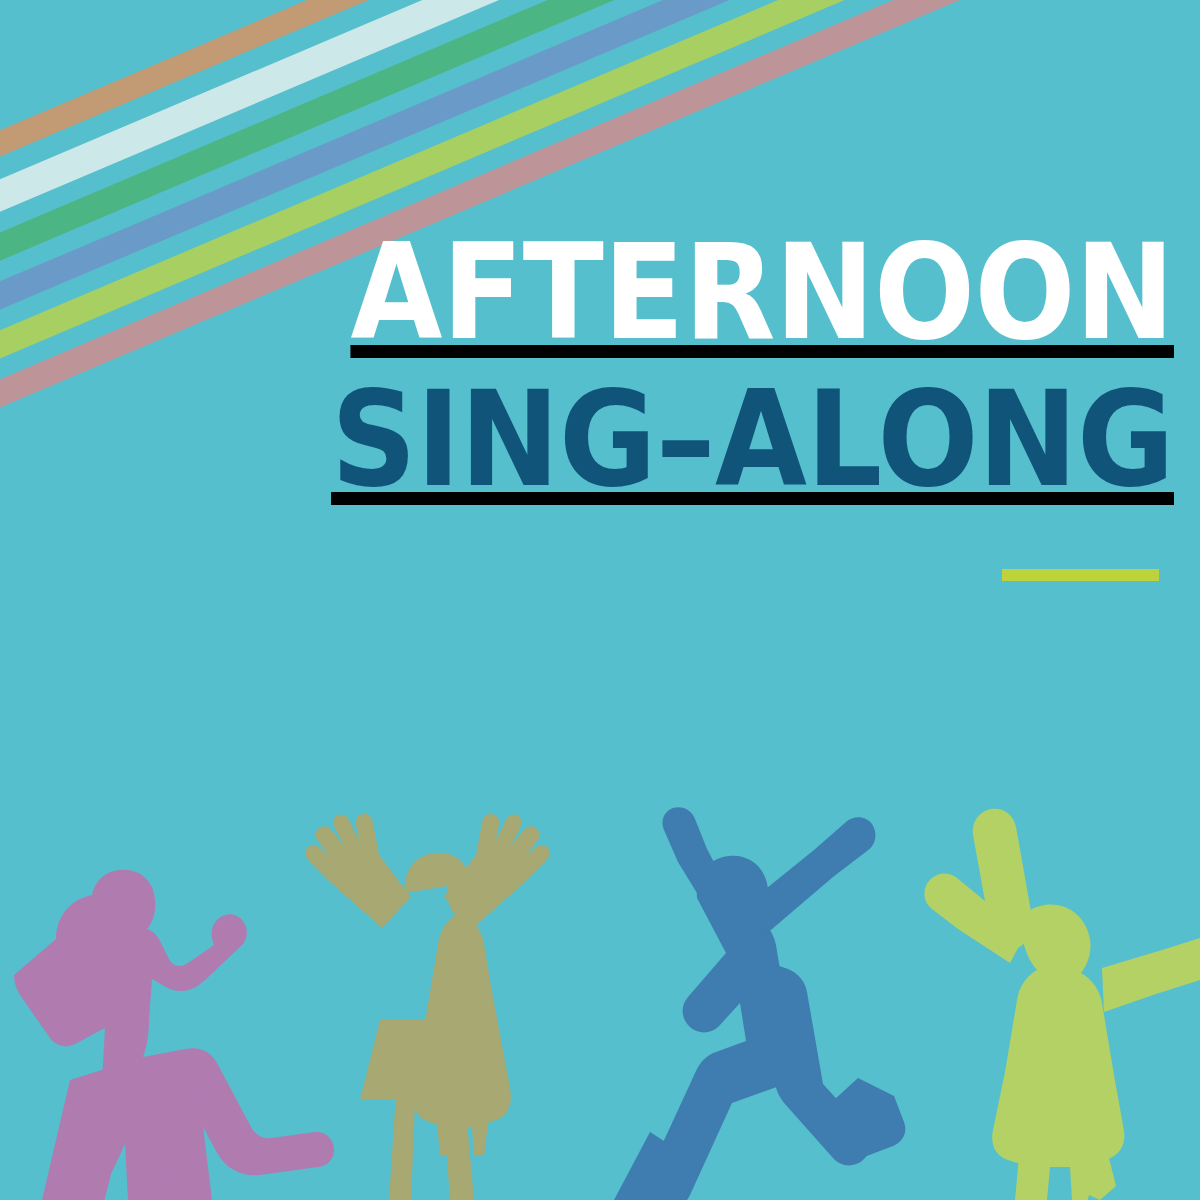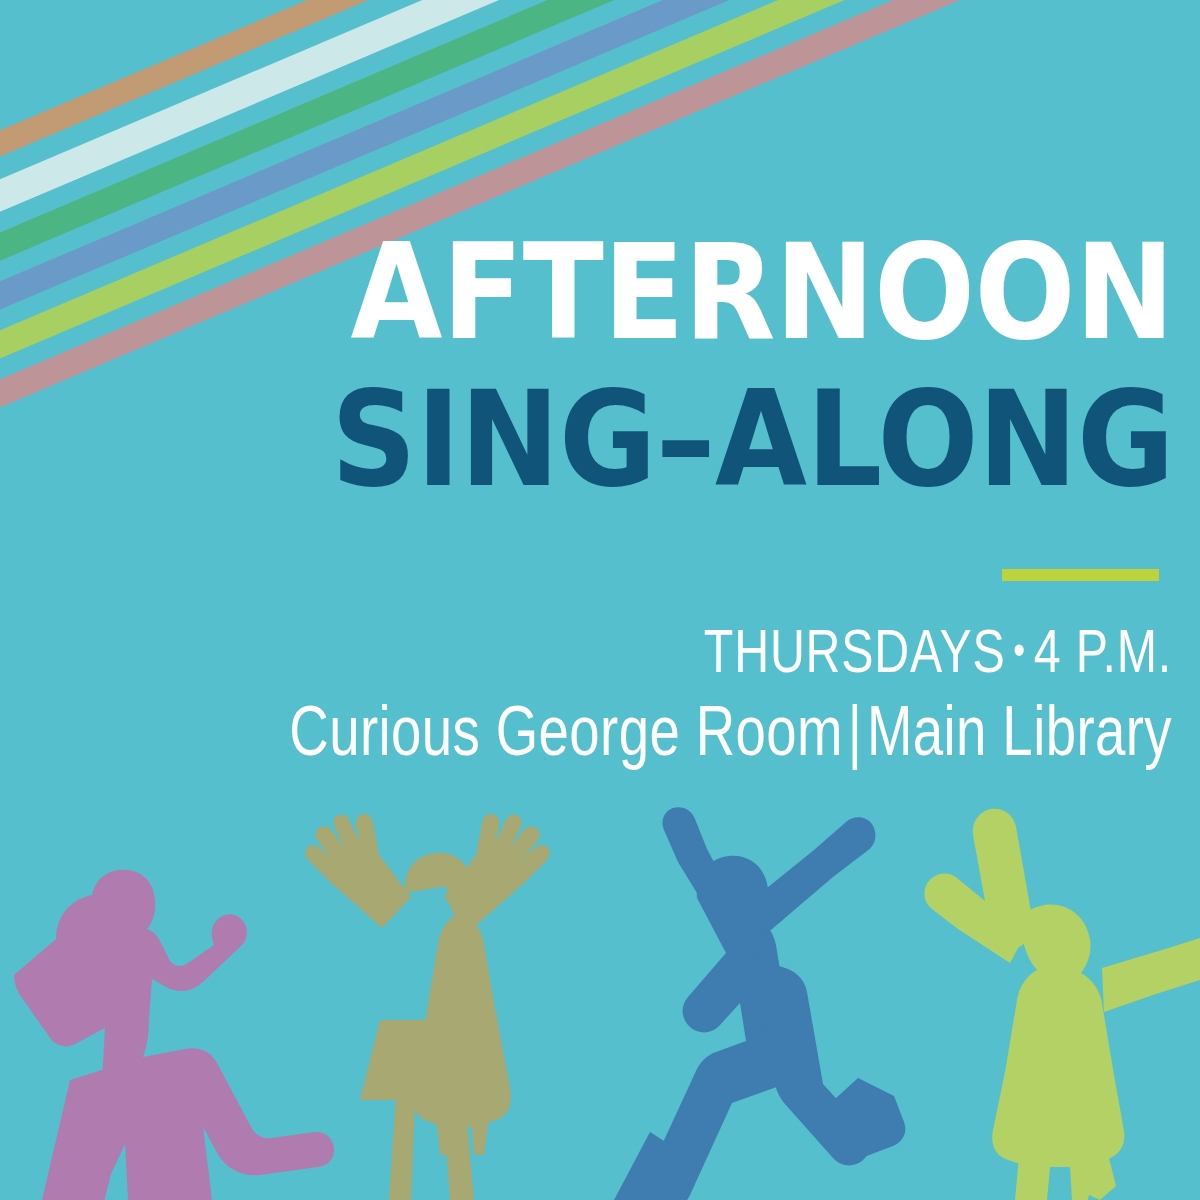--- a/index.html
+++ b/index.html
@@ -27,20 +27,21 @@
     pointer-events: none;
   }
 
   
   .headline-block {
     position: absolute;
     left: 0;
     top: 228px;
     width: 1174px;
     text-align: right;
+    text-decoration: underline;
   }
   .headline-line {
     display: block;
     font-family: "DejaVu Sans", sans-serif;
     font-weight: bold;
     letter-spacing: -0.5px;
     white-space: nowrap;
     line-height: 0.98;
   }
   .headline-1 {
@@ -127,28 +128,20 @@
     </svg>
   </div>
 
   <div class="headline-block">
     <span class="headline-line headline-1" style="color: rgb(255, 255, 255);">AFTERNOON</span>
     <span class="headline-line headline-2" style="color: rgb(17, 84, 122);">SING–ALONG</span>
   </div>
 
   <div class="accent-rule" style="background: rgb(190, 210, 59);"></div>
 
-  <div class="details-block">
-    <span class="detail-line detail-when">
-      <span>THURSDAYS</span><span class="dot-sep">•</span><span>4 P.M.</span>
-    </span>
-    <span class="detail-line detail-where">
-      <span>Curious George Room</span><span class="pipe-sep">|</span><span>Main Library</span>
-    </span>
-  </div>
 
   <div class="silhouettes">
     <svg width="1200" height="1200" viewBox="0 0 1200 1200">
 
       <g fill="#b07cb0">
         <path d="M56 957
                  c0-22 14-40 36-44
                  c4-18 18-27 36-25
                  c16 2 26 14 27 30
                  c1 12-2 22-8 29

